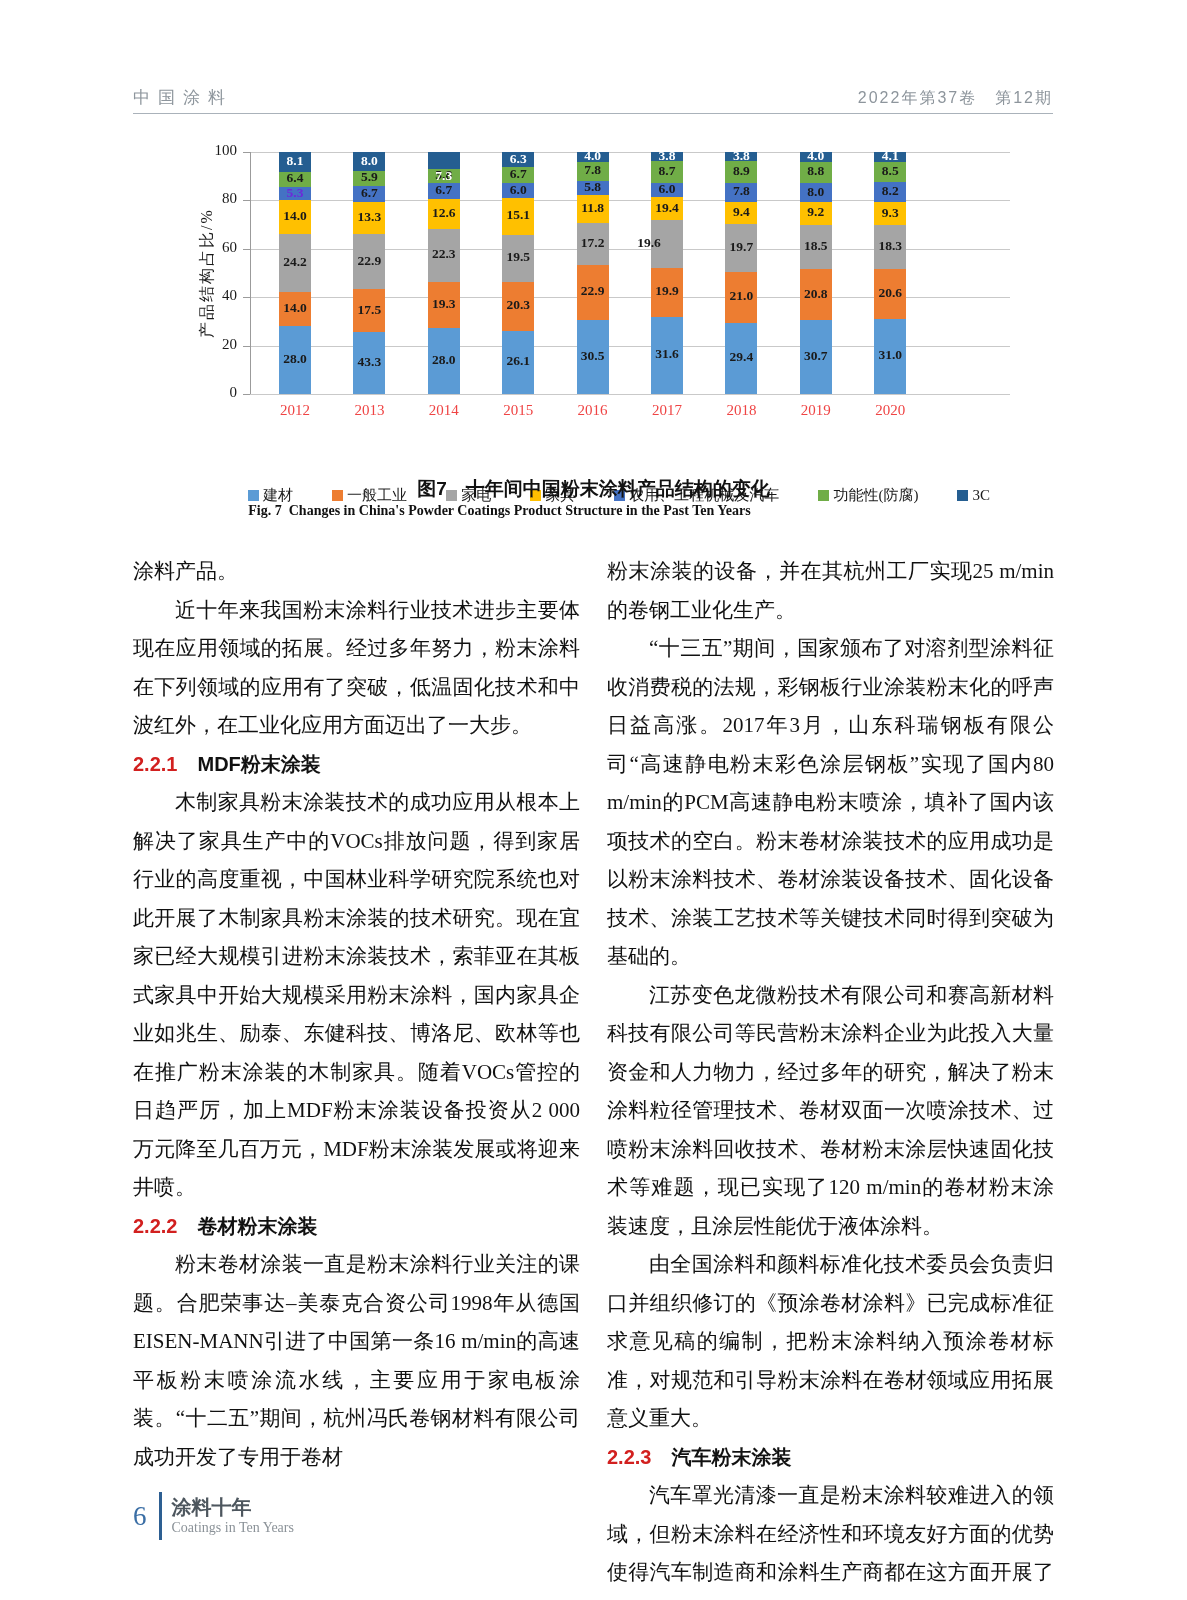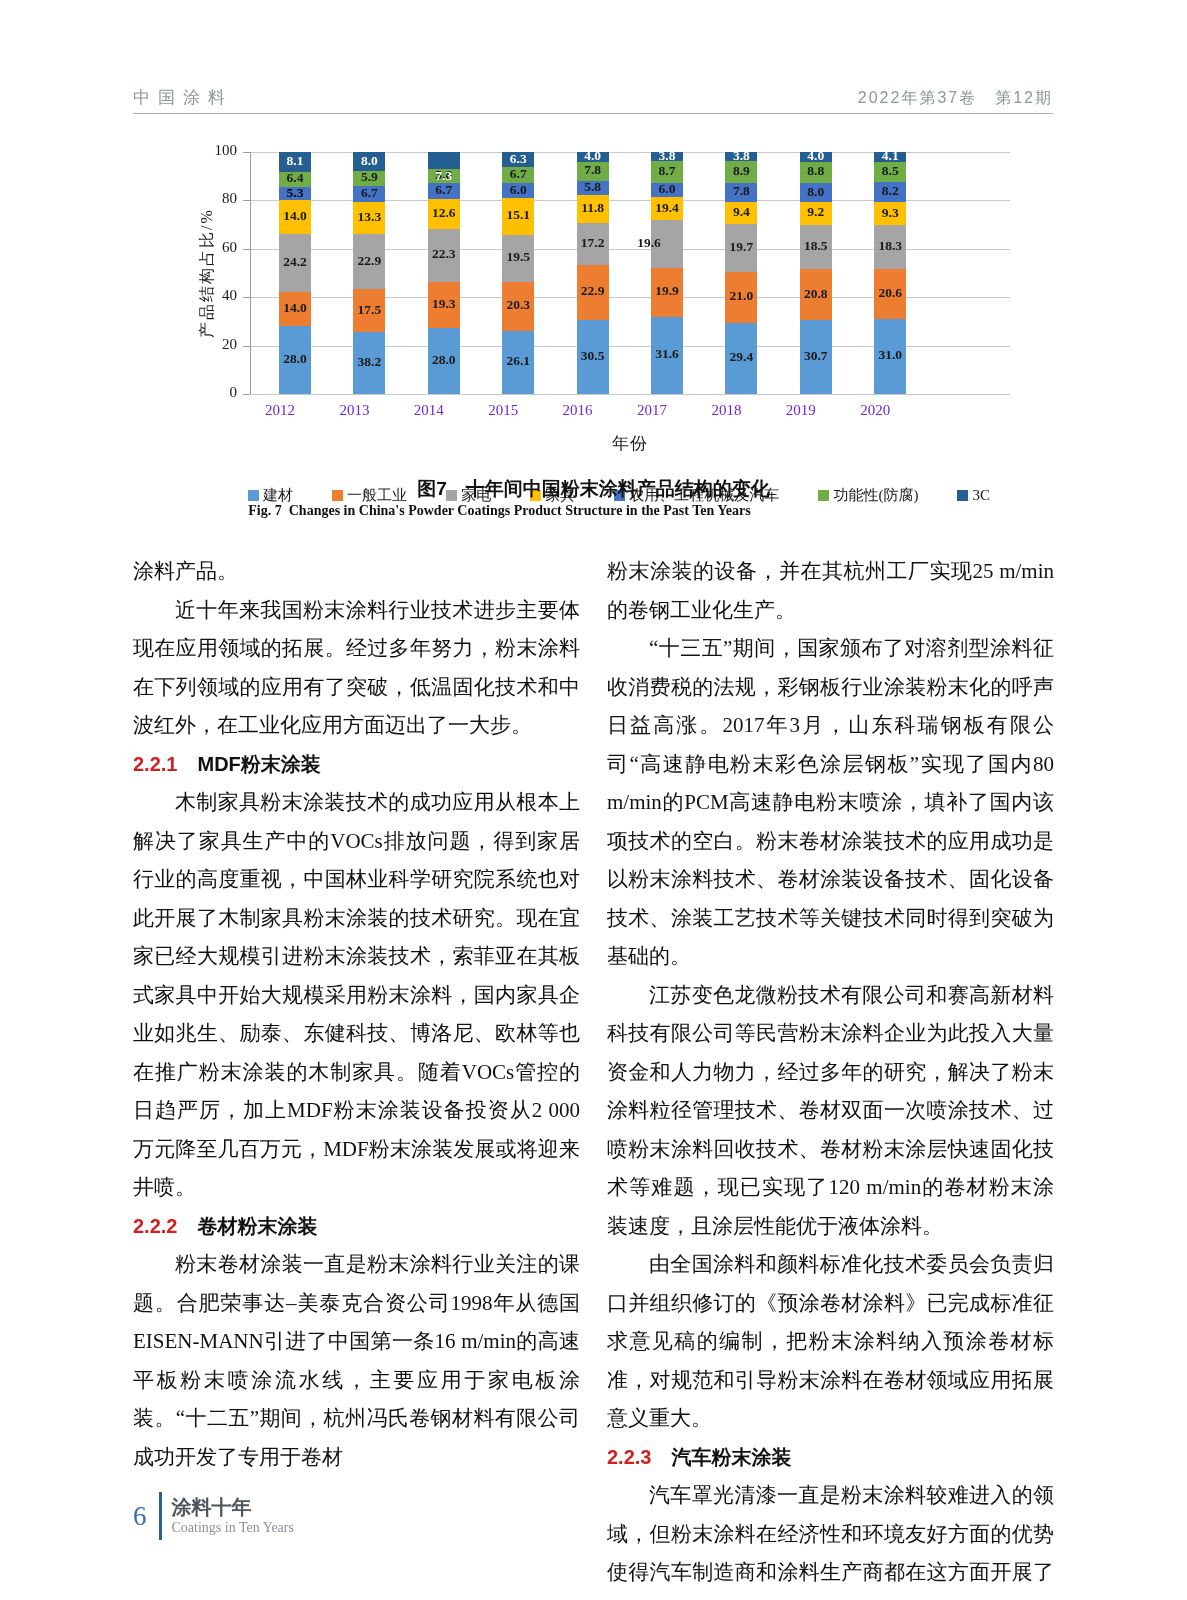--- a/index.html
+++ b/index.html
@@ -15,21 +15,21 @@
 
   
   #chart{position:absolute;left:190px;top:140px;width:840px;height:320px;}
   #chart .gl{position:absolute;height:1px;background:#c9c9c9;}
   #chart .tick{position:absolute;height:1px;background:#9b9b9b;}
   #chart .yaxis{position:absolute;width:1px;background:#9b9b9b;}
   #chart .ylab{position:absolute;text-align:right;font-size:15px;color:#1a1a1a;}
   #chart .seg{position:absolute;}
   #chart .seglab{position:absolute;text-align:center;font-size:13.5px;font-weight:bold;
                  font-family:"Liberation Serif","DejaVu Serif",serif;white-space:nowrap;}
-  #chart .year{position:absolute;text-align:left;font-size:15px;color:#6d28d9;}
+  #chart .year{position:absolute;text-align:center;font-size:15px;color:#ef4444;}
   #chart .axis-title-y{position:absolute;text-align:center;font-size:16px;color:#1a1a1a;
                        transform:rotate(-90deg);letter-spacing:2px;}
   #chart .axis-title-x{position:absolute;text-align:center;font-size:17px;color:#1a1a1a;letter-spacing:1px;}
 
   #legend{position:absolute;left:248px;top:447px;width:742px;display:flex;
           justify-content:space-between;align-items:center;}
   .lg-item{display:flex;align-items:center;gap:4px;font-size:15px;color:#1a1a1a;white-space:nowrap;margin-top:39px;}
   .lg-sw{width:11px;height:11px;display:inline-block;}
 
   .cap-zh{position:absolute;left:0;width:1187px;top:476px;text-align:center;font-size:19px;font-weight:bold;
@@ -89,28 +89,28 @@
       <div class="axis-title-y" style="left: -107px; top: 122px; width: 250px; height: 22px;">产品结构占比/%</div>
       <div class="seg" style="left: 89px; top: 186.24px; width: 32px; height: 67.76px; background: rgb(91, 155, 213);"></div>
       <div class="seglab" style="left: 80px; top: 211.12px; width: 50px; color: rgb(26, 26, 26);">28.0</div>
       <div class="seg" style="left: 89px; top: 152.36px; width: 32px; height: 33.88px; background: rgb(237, 125, 49);"></div>
       <div class="seglab" style="left: 80px; top: 160.3px; width: 50px; color: rgb(26, 26, 26);">14.0</div>
       <div class="seg" style="left: 89px; top: 93.796px; width: 32px; height: 58.564px; background: rgb(165, 165, 165);"></div>
       <div class="seglab" style="left: 80px; top: 114.078px; width: 50px; color: rgb(26, 26, 26);">24.2</div>
       <div class="seg" style="left: 89px; top: 59.916px; width: 32px; height: 33.88px; background: rgb(255, 192, 0);"></div>
       <div class="seglab" style="left: 80px; top: 67.856px; width: 50px; color: rgb(26, 26, 26);">14.0</div>
       <div class="seg" style="left: 89px; top: 47.09px; width: 32px; height: 12.826px; background: rgb(68, 114, 196);"></div>
-      <div class="seglab" style="left: 80px; top: 44.503px; width: 50px; color: #000000; text-align: center;">5.3</div>
+      <div class="seglab" style="left: 80px; top: 44.503px; width: 50px; color: #6d28d9; text-align: center;">5.3</div>
       <div class="seg" style="left: 89px; top: 31.602px; width: 32px; height: 15.488px; background: rgb(112, 173, 71);"></div>
       <div class="seglab" style="left: 80px; top: 30.346px; width: 50px; color: rgb(26, 26, 26);">6.4</div>
       <div class="seg" style="left: 89px; top: 12px; width: 32px; height: 19.602px; background: rgb(37, 94, 145);"></div>
       <div class="seglab" style="left: 80px; top: 12.801px; width: 50px; color: rgb(255, 255, 255);">8.1</div>
       <div class="year" style="left: 75px; top: 262px; width: 60px;">2012</div>
       <div class="seg" style="left: 163.4px; top: 191.806px; width: 32px; height: 62.194px; background: rgb(91, 155, 213);"></div>
-      <div class="seglab" style="left: 154.4px; top: 213.903px; width: 50px; color: rgb(26, 26, 26);">38.2</div>
+      <div class="seglab" style="left: 154.4px; top: 213.903px; width: 50px; color: rgb(26, 26, 26);">43.3</div>
       <div class="seg" style="left: 163.4px; top: 149.456px; width: 32px; height: 42.35px; background: rgb(237, 125, 49);"></div>
       <div class="seglab" style="left: 154.4px; top: 161.631px; width: 50px; color: rgb(26, 26, 26);">17.5</div>
       <div class="seg" style="left: 163.4px; top: 94.038px; width: 32px; height: 55.418px; background: rgb(165, 165, 165);"></div>
       <div class="seglab" style="left: 154.4px; top: 112.747px; width: 50px; color: rgb(26, 26, 26);">22.9</div>
       <div class="seg" style="left: 163.4px; top: 61.852px; width: 32px; height: 32.186px; background: rgb(255, 192, 0);"></div>
       <div class="seglab" style="left: 154.4px; top: 68.945px; width: 50px; color: rgb(26, 26, 26);">13.3</div>
       <div class="seg" style="left: 163.4px; top: 45.638px; width: 32px; height: 16.214px; background: rgb(68, 114, 196);"></div>
       <div class="seglab" style="left: 154.4px; top: 44.745px; width: 50px; color: rgb(26, 26, 26);">6.7</div>
       <div class="seg" style="left: 163.4px; top: 31.36px; width: 32px; height: 14.278px; background: rgb(112, 173, 71);"></div>
       <div class="seglab" style="left: 154.4px; top: 29.499px; width: 50px; color: rgb(26, 26, 26);">5.9</div>
@@ -215,21 +215,20 @@
       <div class="seglab" style="left: 675.2px; top: 97.985px; width: 50px; color: rgb(26, 26, 26);">18.3</div>
       <div class="seg" style="left: 684.2px; top: 62.336px; width: 32px; height: 22.506px; background: rgb(255, 192, 0);"></div>
       <div class="seglab" style="left: 675.2px; top: 64.589px; width: 50px; color: rgb(26, 26, 26);">9.3</div>
       <div class="seg" style="left: 684.2px; top: 42.492px; width: 32px; height: 19.844px; background: rgb(68, 114, 196);"></div>
       <div class="seglab" style="left: 675.2px; top: 43.414px; width: 50px; color: rgb(26, 26, 26);">8.2</div>
       <div class="seg" style="left: 684.2px; top: 21.922px; width: 32px; height: 20.57px; background: rgb(112, 173, 71);"></div>
       <div class="seglab" style="left: 675.2px; top: 23.207px; width: 50px; color: rgb(26, 26, 26);">8.5</div>
       <div class="seg" style="left: 684.2px; top: 12px; width: 32px; height: 9.922px; background: rgb(37, 94, 145);"></div>
       <div class="seglab" style="left: 675.2px; top: 7.961px; width: 50px; color: rgb(255, 255, 255);">4.1</div>
       <div class="year" style="left: 670.2px; top: 262px; width: 60px;">2020</div>
-      <div class="axis-title-x" style="left: 60px; top: 292px; width: 760px;">年份</div>
     </div>
   <div id="legend">
       <span class="lg-item">
         <span class="lg-sw" style="background: rgb(91, 155, 213);"></span>
         <span>建材</span>
       </span>
       <span class="lg-item">
         <span class="lg-sw" style="background: rgb(237, 125, 49);"></span>
         <span>一般工业</span>
       </span>

